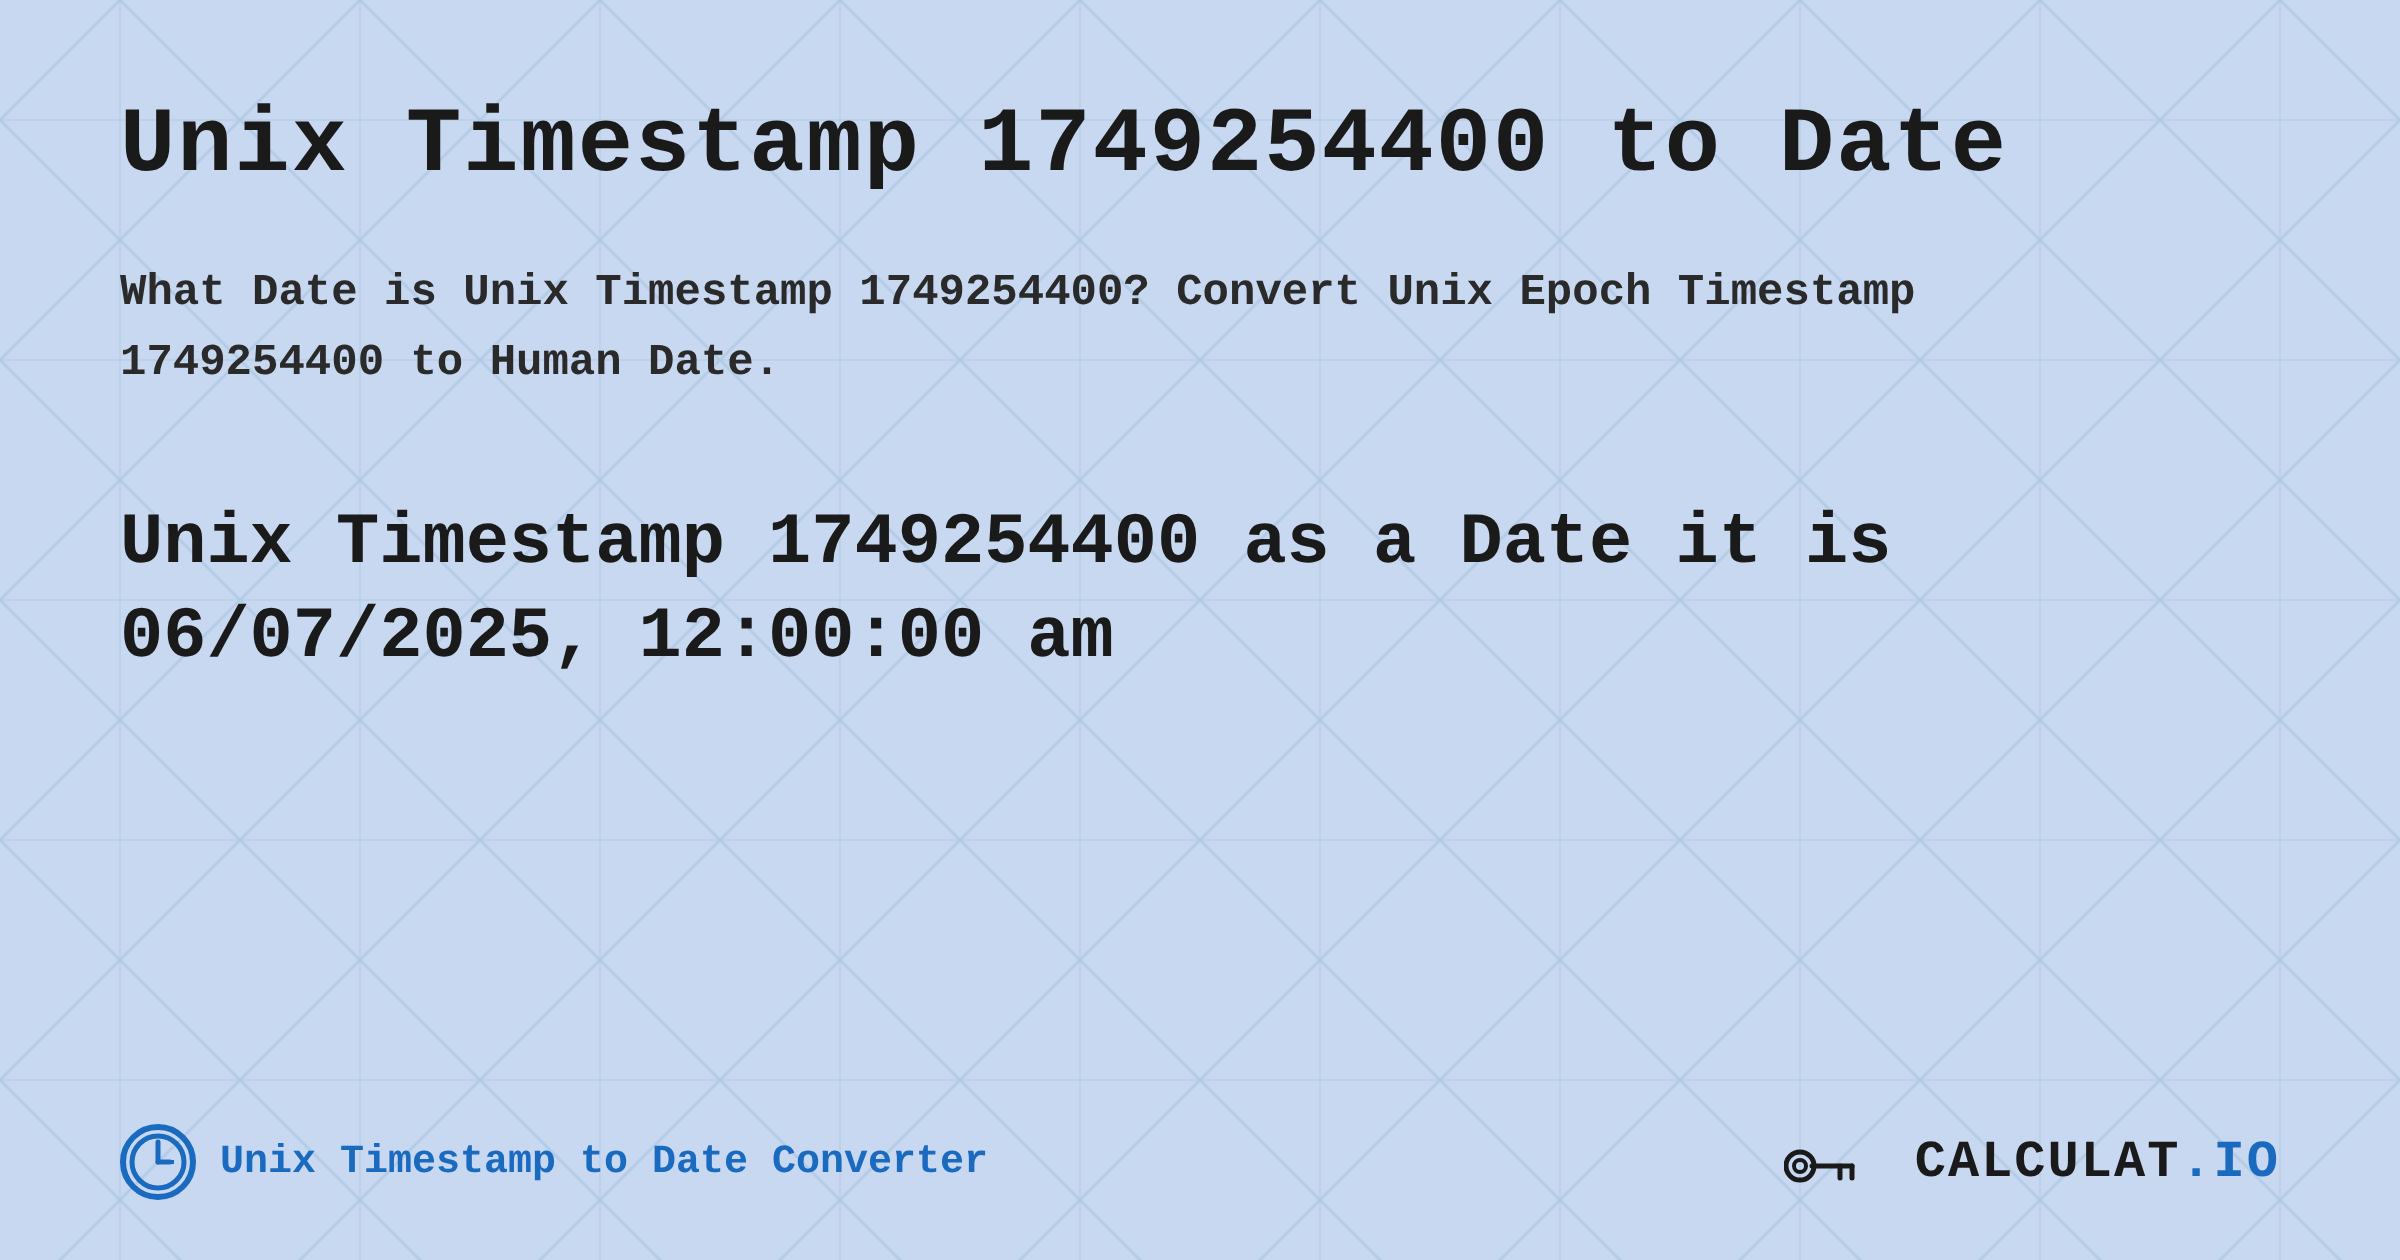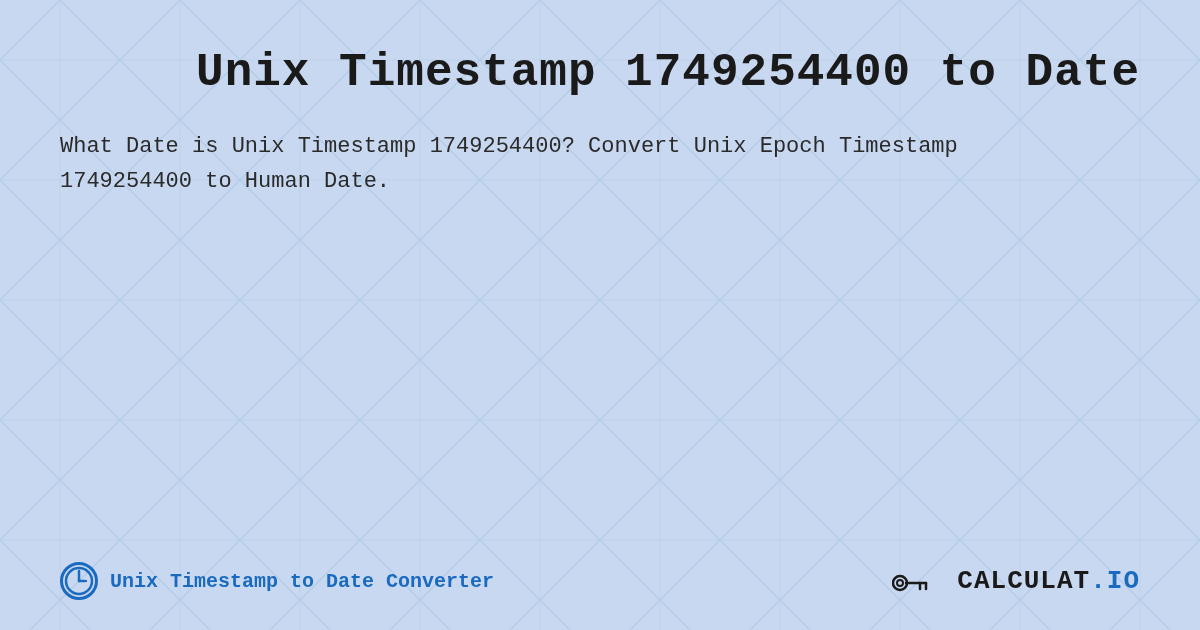--- a/index.html
+++ b/index.html
@@ -37,28 +37,27 @@
       justify-content: space-between;
     }
 
     .main-title {
       font-size: 46px;
       font-weight: 900;
       color: #1a1a1a;
       letter-spacing: 1px;
       line-height: 1.1;
       margin-bottom: 30px;
-      text-align: right;
     }
 
     .description {
       font-size: 22px;
       color: #2a2a2a;
       line-height: 1.6;
-      font-weight: 400;
+      font-weight: 700;
       margin-bottom: 40px;
       max-width: 900px;
     }
 
     .result-section {
       margin-top: 10px;
     }
 
     .result-text {
       font-size: 36px;
@@ -164,20 +163,26 @@
   <rect width="1200" height="630" fill="url(#diamonds2)"></rect>
 </svg>
 
 <div class="content">
   <div>
     <h1 class="main-title">Unix Timestamp 1749254400 to Date</h1>
 
     <p class="description">What Date is Unix Timestamp 1749254400? Convert Unix Epoch Timestamp 1749254400 to Human Date.</p>
   </div>
 
+  <div class="result-section">
+    <div class="result-text">
+      <span>Unix Timestamp 1749254400 as a Date it is</span><br>
+      <span>06/07/2025, 12:00:00 am</span>
+    </div>
+  </div>
 
   <div class="footer">
     <div class="footer-left">
       <div class="clock-icon">
         <svg width="32" height="32" viewBox="0 0 32 32" xmlns="http://www.w3.org/2000/svg">
           <circle cx="16" cy="16" r="13" fill="none" stroke="#1a6abf" stroke-width="2.5"></circle>
           <line x1="16" y1="6" x2="16" y2="16" stroke="#1a6abf" stroke-width="2.5" stroke-linecap="round"></line>
           <line x1="16" y1="16" x2="22" y2="16" stroke="#1a6abf" stroke-width="2.5" stroke-linecap="round"></line>
         </svg>
       </div>

